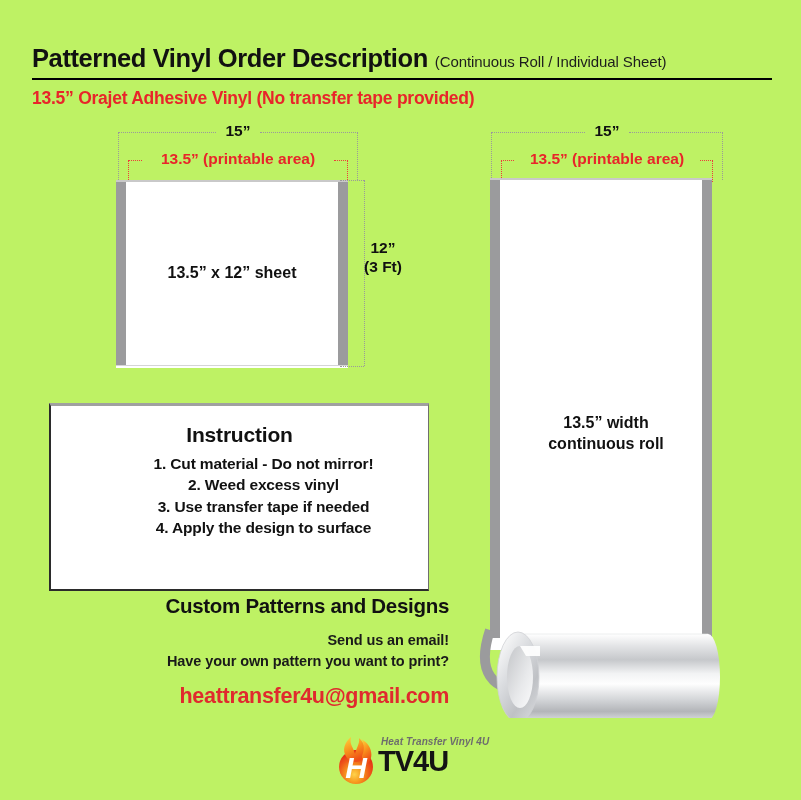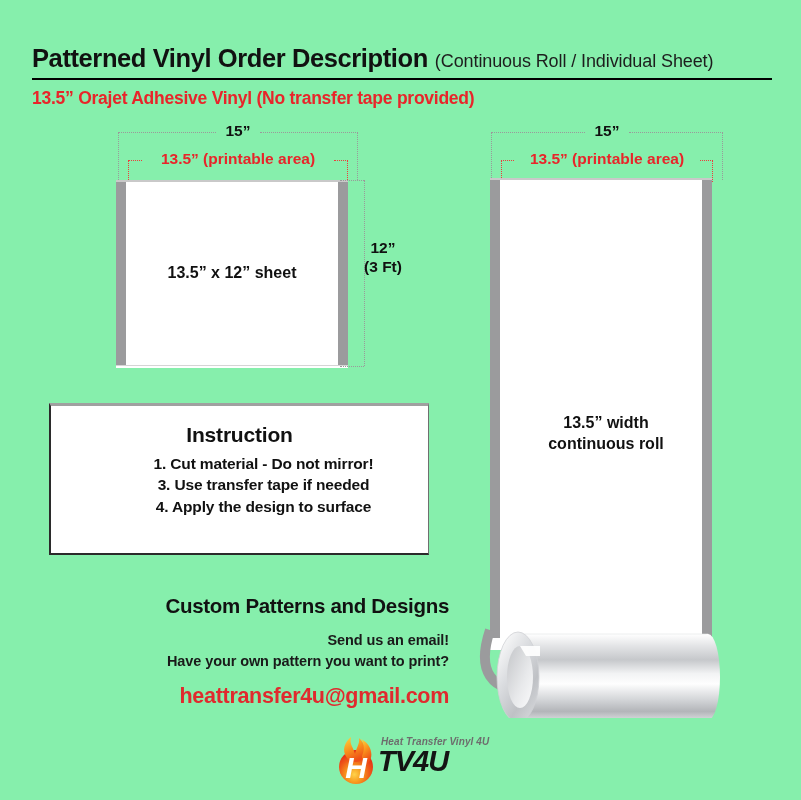--- a/index.html
+++ b/index.html
@@ -8,21 +8,21 @@
     background: #ffffff;
   }
   body {
     font-family: "Liberation Sans", sans-serif;
     color: #1a1a1a;
   }
   #page {
     position: relative;
     width: 801px;
     height: 800px;
-    background: #86efac;
+    background: #bef264;
     overflow: hidden;
   }
 
   
   #header-block {
     position: absolute;
     left: 32px;
     top: 44px;
     width: 740px;
   }
@@ -31,21 +31,21 @@
     align-items: baseline;
     white-space: nowrap;
   }
   #main-title {
     font-size: 25.5px;
     font-weight: bold;
     letter-spacing: -0.4px;
     color: #111111;
   }
   #title-subnote {
-    font-size: 18px;
+    font-size: 15px;
     font-weight: normal;
     color: #1d1d1d;
     margin-left: 7px;
     letter-spacing: -0.1px;
   }
   #title-rule {
     margin-top: 5px;
     width: 740px;
     height: 2px;
     background: #000000;
@@ -157,21 +157,21 @@
     line-height: 1.3;
     white-space: nowrap;
   }
 
   
   #instruction-box {
     position: absolute;
     left: 49px;
     top: 403px;
     width: 380px;
-    height: 152px;
+    height: 188px;
     box-sizing: border-box;
     background: #ffffff;
     border-top: 3px solid #a0a0a0;
     border-left: 2px solid #2b2b2b;
     border-right: 1px solid #6f6f6f;
     border-bottom: 2px solid #2b2b2b;
   }
   #instruction-title {
     margin-top: 17px;
     text-align: center;
@@ -245,21 +245,20 @@
     color: #6d6d6d;
     white-space: nowrap;
     letter-spacing: 0.1px;
   }
   #logo-wordmark {
     position: absolute;
     left: 47px;
     top: 15px;
     font-size: 29px;
     font-weight: bold;
-    font-style: italic;
     color: #141414;
     letter-spacing: -1px;
     white-space: nowrap;
   }
 </style>
 </head>
 <body>
 
 <div id="page">
 
@@ -375,20 +374,21 @@
     <div class="roll-caption" style="left:500px; top:413px; width:212px;">
       <div>13.5” width</div>
       <div>continuous roll</div>
     </div>
   </div>
 
   <div id="instruction-box">
     <div id="instruction-title">Instruction</div>
     <div id="instruction-steps">
       <div class="instruction-step">1. Cut material - Do not mirror!</div>
+      <div class="instruction-step">2. Weed excess vinyl</div>
       <div class="instruction-step">3. Use transfer tape if needed</div>
       <div class="instruction-step">4. Apply the design to surface</div>
     </div>
   </div>
 
   <div id="custom-block">
     <div id="custom-title">Custom Patterns and Designs</div>
     <div id="custom-lines">
       <div class="custom-line">Send us an email!</div>
       <div class="custom-line">Have your own pattern you want to print?</div>

